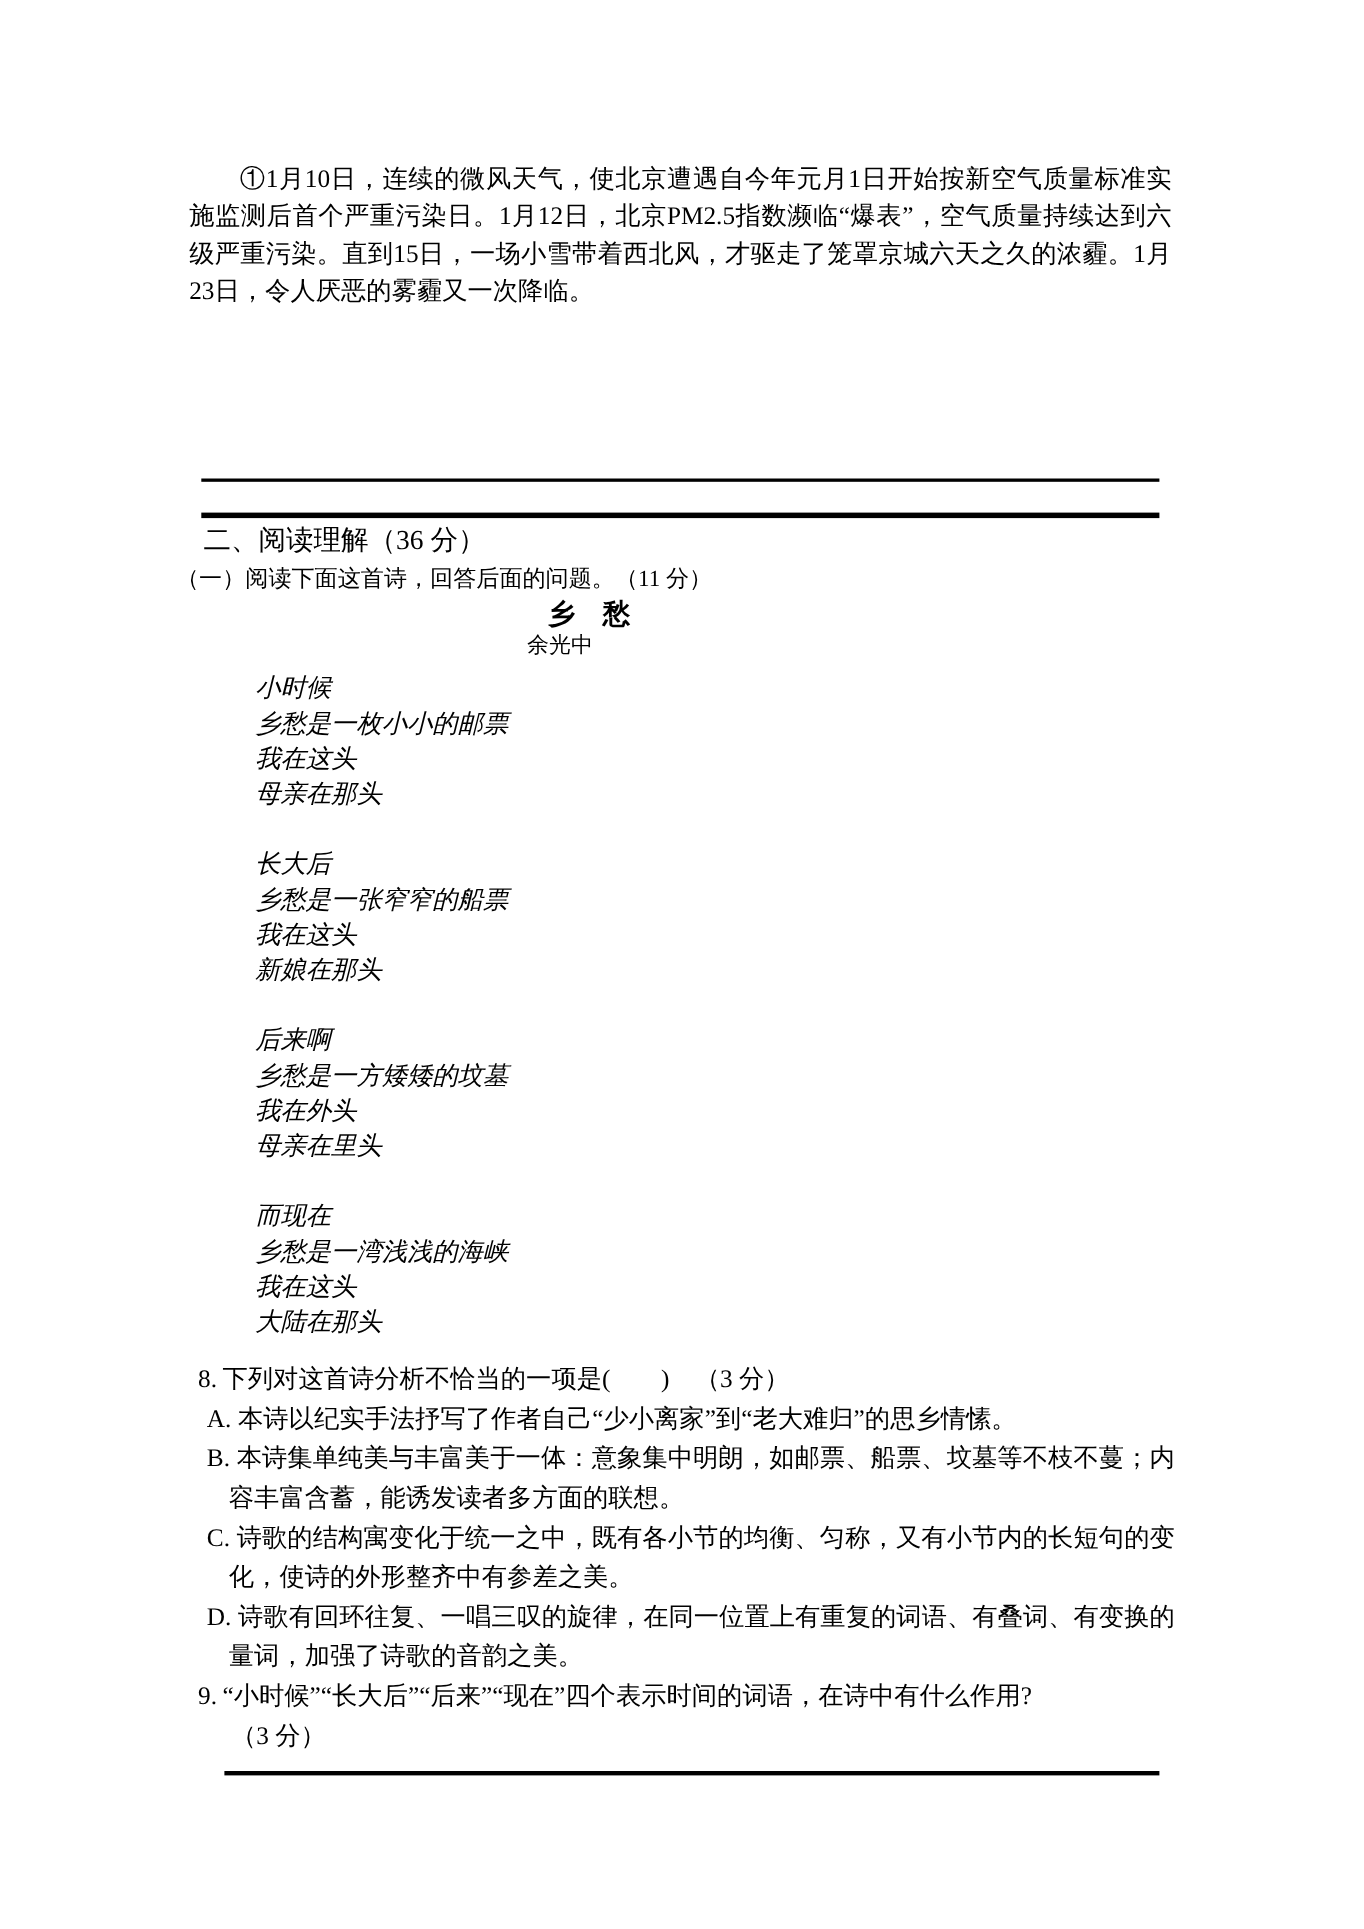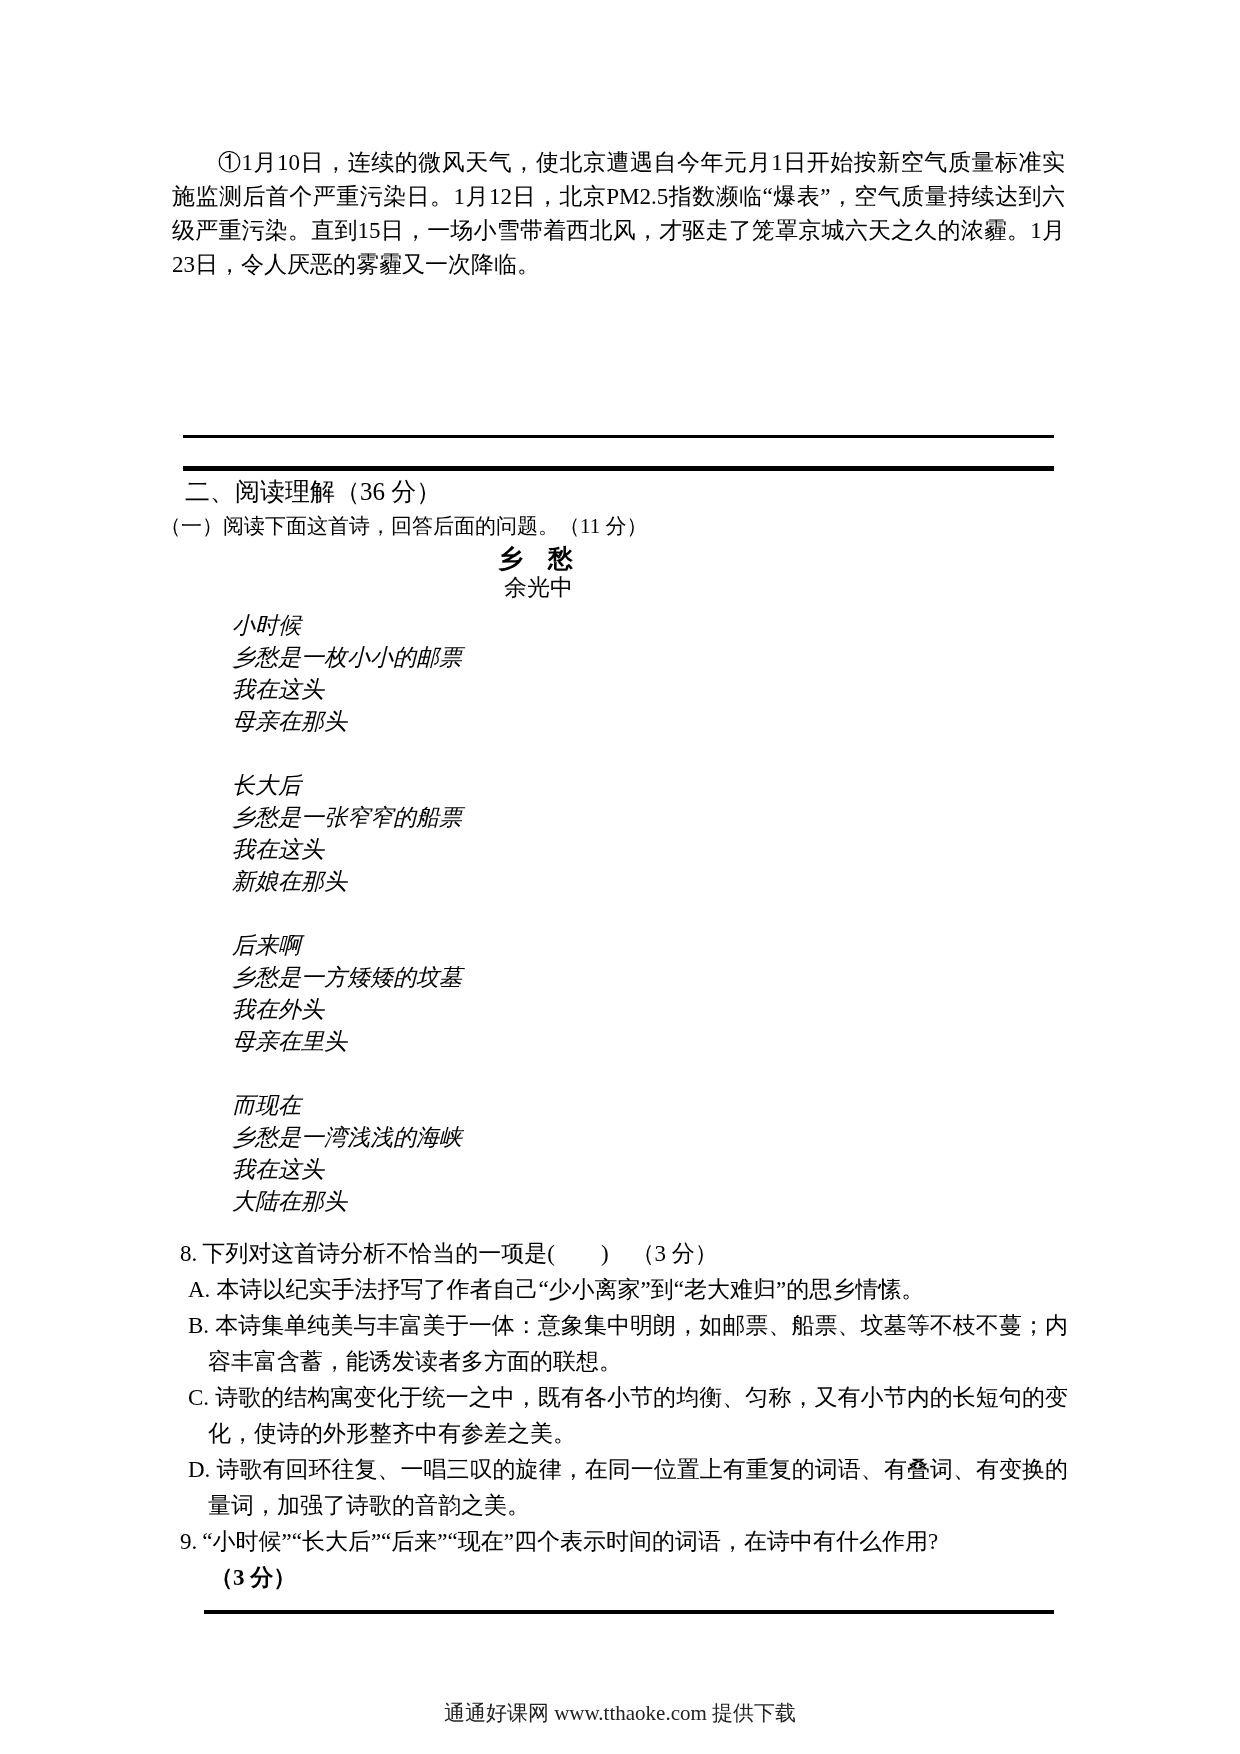--- a/index.html
+++ b/index.html
@@ -32,36 +32,36 @@
   #section { left: 160px; top: 474px; width: 905px; }
   .sec-title {
     padding-left: 25px;
     font-weight: normal;
     font-size: 25px; line-height: 35px;
   }
   .sec-sub { font-size: 21px; line-height: 35px; }
 
   
   #poem-title { left: 498px; top: 546px; font-size: 25px; font-weight: bold; line-height: 26px; }
-  #poem-author { left: 504px; top: 575px; font-size: 23px; line-height: 25px; }
+  #poem-author { left: 479px; top: 575px; font-size: 20px; line-height: 25px; }
   #poem { left: 232px; top: 610px; font-size: 23px; line-height: 32px; font-style: italic; }
   .stanza { margin: 0 0 32px 0; }
   .poem-line { white-space: pre; }
 
   
   #questions {
     left: 172px; top: 1236px; width: 896px;
     font-size: 23px; line-height: 36px;
     text-align: justify; text-justify: inter-character;
   }
   .qrow { padding-left: 30px; text-indent: -22px; }
   .q-number { margin-right: 5px; }
   .option { padding-left: 36px; text-indent: -20px; }
   .opt-label { margin-right: 6px; }
-  .q-suffix { padding-left: 38px; font-weight: bold; }
+  .q-suffix { padding-left: 38px; }
 
   
   #rule-end { left: 204px; top: 1610px; width: 850px; height: 4px; }
   #footer {
     left: 0; top: 1698px; width: 1240px;
     text-align: center;
     font-size: 21px; line-height: 30px;
     color: #222222;
   }
 </style>
@@ -129,15 +129,14 @@
       <span class="opt-label">D.</span><span>诗歌有回环往复、一唱三叹的旋律，在同一位置上有重复的词语、有叠词、有变换的量词，加强了诗歌的音韵之美。</span>
     </div>
     <div class="qrow">
       <span class="q-number">9.</span><span>“小时候”“长大后”“后来”“现在”四个表示时间的词语，在诗中有什么作用?</span>
     </div>
     <div class="q-suffix">（3 分）</div>
   </div>
 
   <div id="rule-end" class="abs rule"></div>
 
-  <div id="footer" class="abs">通通好课网  www.tthaoke.com  提供下载</div>
 
 </div>
 
 </body></html>

